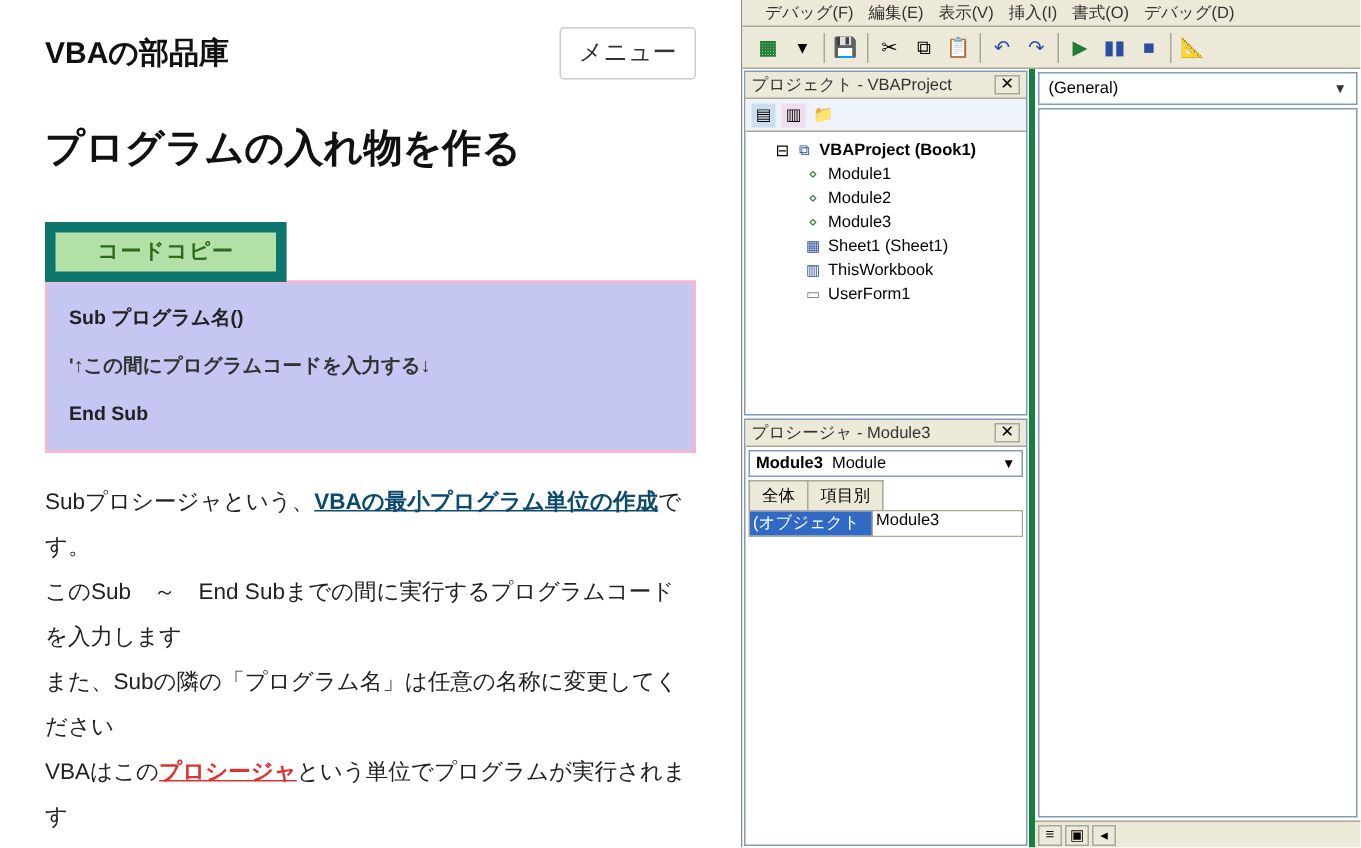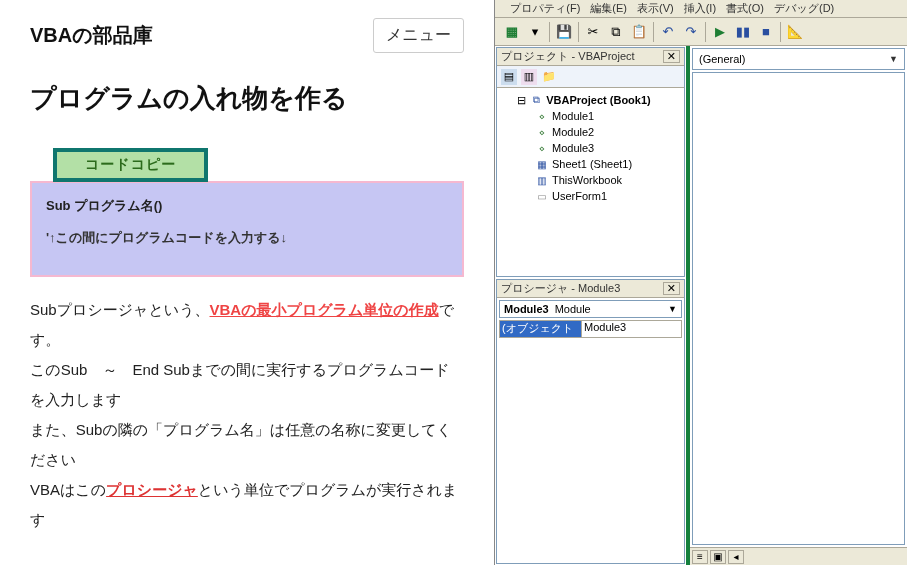--- a/index.html
+++ b/index.html
@@ -5,27 +5,27 @@
 * { box-sizing: border-box; margin: 0; padding: 0; }
 body { font-family: "Meiryo", "Hiragino Kaku Gothic Pro", sans-serif; font-size: 13px; width: 907px; height: 565px; overflow: hidden; background: #fff; }
 .page { display: flex; width: 100%; height: 100%; }
 
 
 .article { width: 495px; height: 100%; padding: 18px 30px; border-right: 1px solid #888; overflow: hidden; position: relative; }
 .site-header { display: flex; justify-content: space-between; align-items: center; margin-bottom: 28px; }
 .site-title { font-size: 20px; font-weight: bold; color: #111; }
 .menu-btn { border: 1px solid #ccc; padding: 6px 12px; background: #fff; border-radius: 3px; font-size: 16px; color: #333; cursor: pointer; }
 .page-title { font-size: 26px; font-weight: bold; color: #111; margin-bottom: 32px; }
-.code-copy-btn { display: inline-block; background: #b3e0a6; border: 4px solid #0f766e; color: #2c6b1c; padding: 4px 28px; font-size: 14px; font-weight: bold; letter-spacing: 1px; cursor: pointer; margin-left: 23px; }
+.code-copy-btn { display: inline-block; background: #b3e0a6; border: 7px solid #0f766e; color: #2c6b1c; padding: 4px 28px; font-size: 14px; font-weight: bold; letter-spacing: 1px; cursor: pointer; }
 .code-box { border: 2px solid #f5b8d0; background: #c6c6f3; padding: 14px 14px; margin-top: -1px; margin-bottom: 18px; font-family: sans-serif; }
 .code-line { white-space: pre-wrap; font-size: 13px; line-height: 1.4; font-weight: bold; color: #222; }
 .code-comment { color: #333; }
 .code-space { height: 14px; }
 .body-text { font-size: 15px; line-height: 2.0; color: #222; }
-.body-text a { color: #ef4444; }
+.body-text a { color: #0c4a6e; }
 .body-text .red-link { color: #d33; text-decoration: underline; }
 
 
 .vbe { flex: 1; height: 100%; background: #fff; position: relative; display: flex; flex-direction: column; }
 .menubar { height: 18px; background: #ece9d8; border-bottom: 1px solid #aca899; display: flex; align-items: center; gap: 10px; padding-left: 15px; font-size: 11px; color: #333; }
 .toolbar { height: 28px; background: #ece9d8; border-bottom: 1px solid #aca899; display: flex; align-items: center; gap: 5px; padding-left: 8px; }
 .tb-ico { width: 18px; height: 18px; display: inline-flex; align-items: center; justify-content: center; font-size: 13px; }
 .tb-sep { width: 1px; height: 20px; background: #aca899; }
 .vbe-body { flex: 1; display: flex; }
 
@@ -76,37 +76,38 @@
     <h1 class="page-title">プログラムの入れ物を作る</h1>
 
     <div>
       <div class="code-copy-btn">コードコピー</div>
     </div>
     <div class="code-box">
       <div class="code-line">Sub プログラム名()</div>
       <div class="code-space"></div>
       <div class="code-line code-comment">'↑この間にプログラムコードを入力する↓</div>
       <div class="code-space"></div>
+      <div class="code-line">End Sub</div>
     </div>
 
     <div class="body-text">
       <p>
         <span>Subプロシージャという、</span><a href="#"><b>VBAの最小プログラム単位の作成</b></a><span>です。</span>
       </p>
       <p>このSub　～　End Subまでの間に実行するプログラムコードを入力します</p>
       <p>また、Subの隣の「プログラム名」は任意の名称に変更してください</p>
       <p>
         <span>VBAはこの</span><a href="#" class="red-link"><b>プロシージャ</b></a><span>という単位でプログラムが実行されます</span>
       </p>
     </div>
   </div>
 
   <div class="vbe">
     <div class="menubar">
-      <span>プロパティ(F)</span>
+      <span>デバッグ(F)</span>
       <span>編集(E)</span>
       <span>表示(V)</span>
       <span>挿入(I)</span>
       <span>書式(O)</span>
       <span>デバッグ(D)</span>
     </div>
     <div class="toolbar">
       <span class="tb-ico" style="color:#1e7e34;font-weight:bold;">▦</span>
       <span class="tb-ico">▾</span>
       <span class="tb-sep"></span>
@@ -175,20 +176,24 @@
         <div class="panel prop-panel">
           <div class="panel-title">
             <span>プロシージャ - Module3</span>
             <span class="close-x">✕</span>
           </div>
           <div class="prop-obj">
             <span class="pname">Module3</span>
             <span class="ptype">Module</span>
             <span style="margin-left:auto;padding-right:4px;font-size:9px;">▼</span>
           </div>
+          <div class="prop-tabs">
+            <div class="prop-tab">全体</div>
+            <div class="prop-tab">項目別</div>
+          </div>
           <div class="prop-grid">
             <div class="prop-grid-row">
               <div class="prop-name">(オブジェクト名)</div>
               <div class="prop-val">Module3</div>
             </div>
           </div>
         </div>
       </div>
 
       <div class="code-pane">

